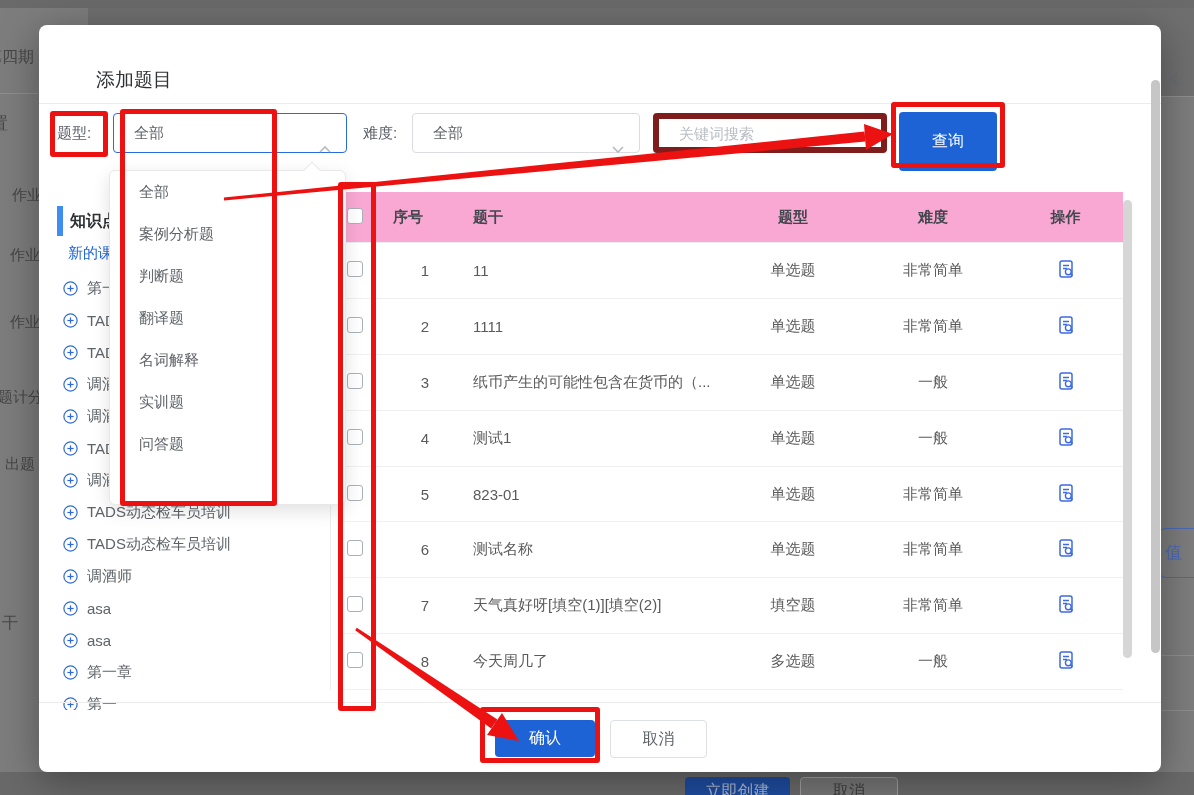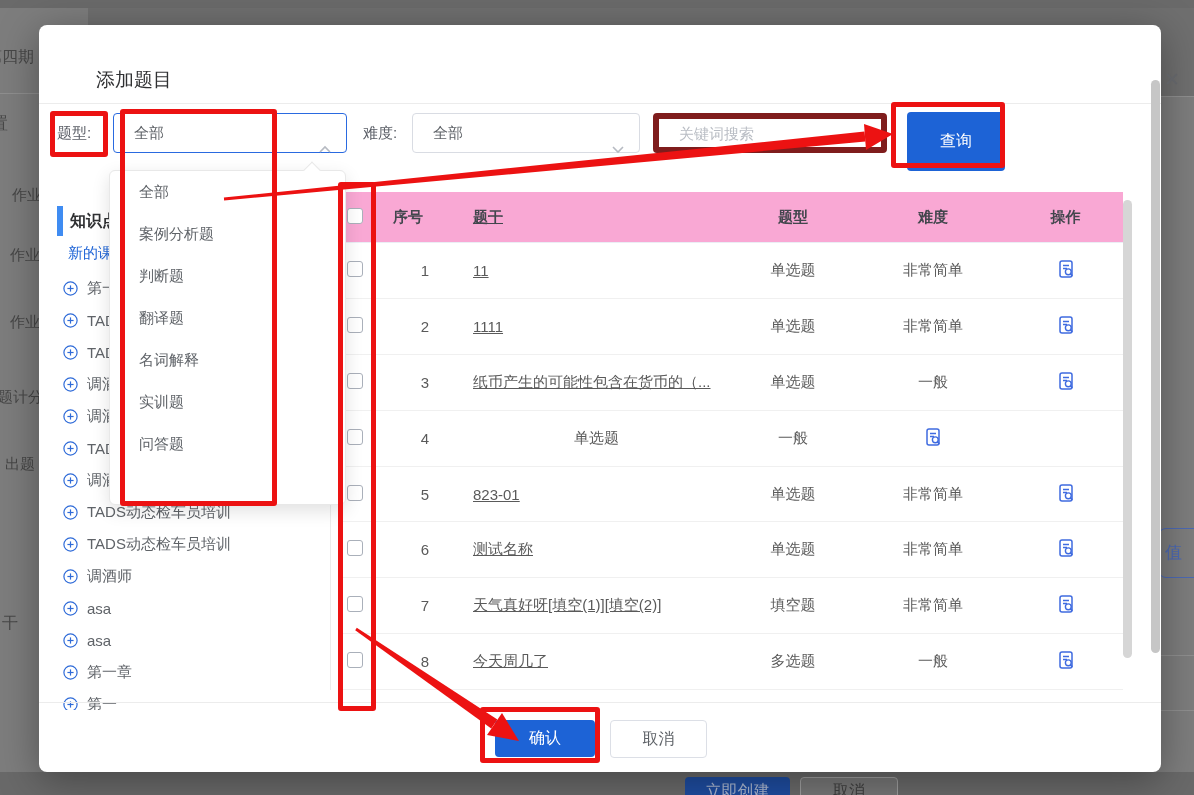--- a/index.html
+++ b/index.html
@@ -51,21 +51,21 @@
   .tree-item svg { margin:0 9px 0 6px; flex:0 0 auto; }
   .v-div { position:absolute; left:291px; top:167px; width:1px; height:498px; background:#ececec; }
 
   
   #qtable { position:absolute; left:301px; top:167px; width:783px; height:498px; font-size:15px; }
   .t-row { display:grid; grid-template-columns:45px 80px 1fr 130px 150px 115px; align-items:center;
     height:55.9px; border-bottom:1px solid #f0f0f0; color:#5a5a5a; }
   .t-row.t-head { height:51px; background:#f9a8d4; border-bottom:1px solid #ebeef5; color:#42464d; font-weight:bold; }
   .c-check { padding-left:7px; }
   .c-no,.c-type,.c-diff,.c-op { text-align:center; }
-  .c-stem { text-align:left; padding-left:8px; white-space:nowrap; overflow:hidden;text-decoration:underline; }
+  .c-stem { text-align:left; padding-left:8px; white-space:nowrap; overflow:hidden; }
   .t-head .c-no,.t-head .c-stem { text-align:left; padding-left:8px; }
   .checkbox { width:16px; height:16px; border:1px solid #aab0ba; border-radius:3px; background:#fff; display:inline-block; }
   .op-icon { display:inline-block; cursor:pointer; }
 
   
   #dropdown { position:absolute; left:70px; top:145px; width:237px; height:335px; background:#fff;
     border:1px solid #e8e8e8; border-radius:6px; box-shadow:0 6px 18px rgba(0,0,0,.12); z-index:20; }
   #dropdown .notch { position:absolute; left:196px; top:-7px; width:12px; height:12px; background:#fff;
     border-left:1px solid #e8e8e8; border-top:1px solid #e8e8e8; transform:rotate(45deg); }
   .dd-item { height:42px; line-height:42px; padding-left:29px; font-size:15px; color:#5f6368; cursor:pointer; }
@@ -119,21 +119,21 @@
     <div class="f-label" style="left:324px;top:99px;">难度:</div>
     <div class="sel" style="left:373px;top:88px;width:228px;">
       <span>全部</span>
       <span class="chev">
         <svg width="14" height="9" viewBox="0 0 14 9">
             <polyline points="2,2 7,7 12,2" fill="none" stroke="#b6bac2" stroke-width="1.6"></polyline>
           </svg>
       </span>
     </div>
     <input class="inp" style="left: 614px; top: 88px; width: 234px;" placeholder="关键词搜索">
-    <button class="btn-primary" style="left:860px;top:87px;width:98px;height:59px;margin-left:8px;">查询</button>
+    <button class="btn-primary" style="left:860px;top:87px;width:98px;height:59px;">查询</button>
 
     <div class="tree-head-bar"></div>
     <div class="tree-head">知识点</div>
     <div class="tree-link">新的课</div>
     <div id="tree-items">
 
         <div class="tree-item">
           <svg width="15" height="15" viewBox="0 0 15 15">
             <circle cx="7.5" cy="7.5" r="6.6" fill="none" stroke="#2f6bd8" stroke-width="1.2"></circle>
             <line x1="4.4" y1="7.5" x2="10.6" y2="7.5" stroke="#2f6bd8" stroke-width="1.2"></line>
@@ -325,20 +325,21 @@
                   <circle cx="12.3" cy="12.8" r="2.9" stroke="#3f6be0" stroke-width="1.4"></circle>
                   <line x1="14.4" y1="14.9" x2="16.4" y2="16.9" stroke="#3f6be0" stroke-width="1.6"></line>
                 </svg>
               </span>
             </div>
           </div>
 
           <div class="t-row">
             <div class="c-check"><span class="checkbox"></span></div>
             <div class="c-no">4</div>
+            <div class="c-stem">测试1</div>
             <div class="c-type">单选题</div>
             <div class="c-diff">一般</div>
             <div class="c-op">
               <span class="op-icon">
                 <svg width="20" height="20" viewBox="0 0 20 20" fill="none">
                   <rect x="4" y="2" width="12" height="16" rx="2" stroke="#3f6be0" stroke-width="1.5"></rect>
                   <line x1="7" y1="6.5" x2="13" y2="6.5" stroke="#3f6be0" stroke-width="1.5"></line>
                   <line x1="7" y1="9.5" x2="11" y2="9.5" stroke="#3f6be0" stroke-width="1.5"></line>
                   <circle cx="12.3" cy="12.8" r="2.9" stroke="#3f6be0" stroke-width="1.4"></circle>
                   <line x1="14.4" y1="14.9" x2="16.4" y2="16.9" stroke="#3f6be0" stroke-width="1.6"></line>

